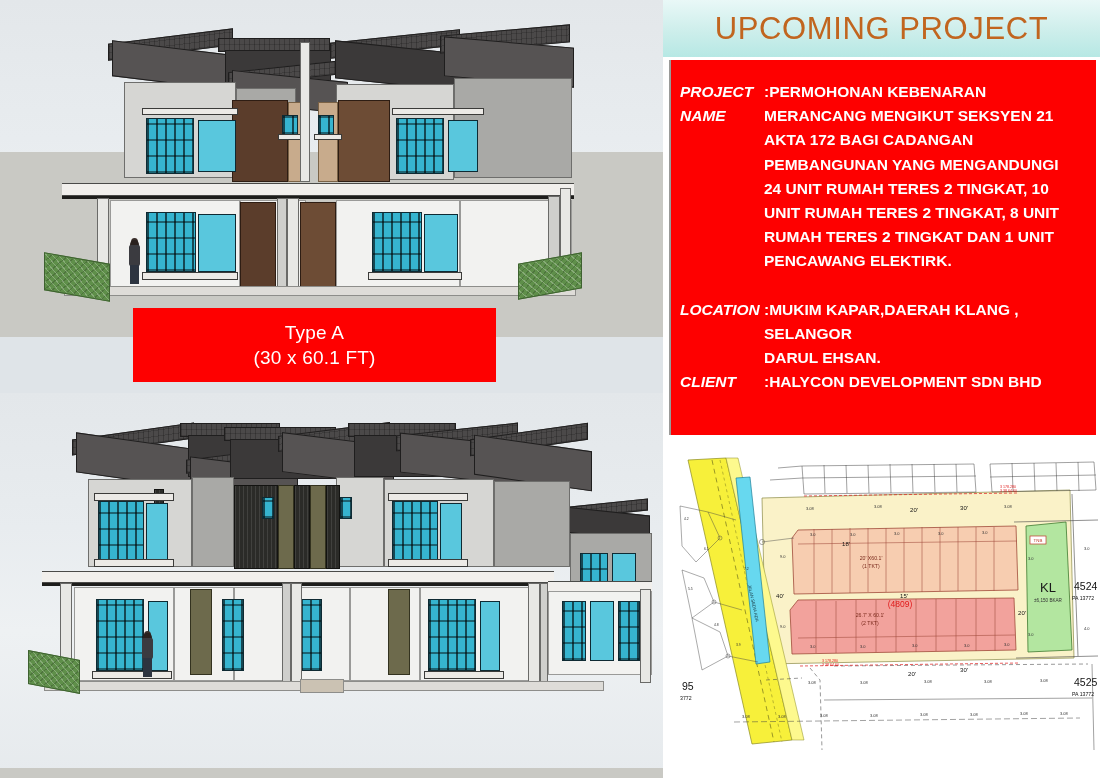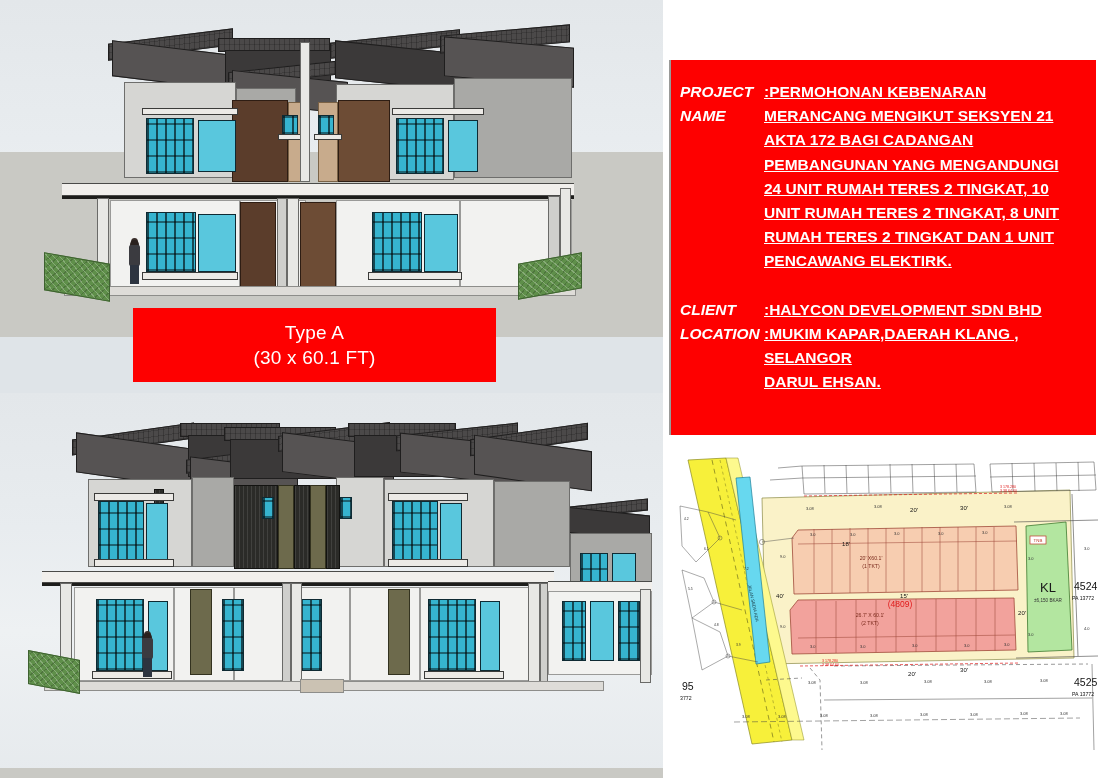--- a/index.html
+++ b/index.html
@@ -73,21 +73,21 @@
              background:linear-gradient(180deg,#e9f8f7 0%,#cdeeeb 55%,#b6e8e4 100%);
              display:flex;align-items:center;justify-content:center;}
   .rp-header .title{color:#c1651f;font-size:31px;letter-spacing:.6px;font-weight:400;}
 
   .info-box{position:absolute;left:8px;top:60px;width:1085px;max-width:1085px;}
   .info-box{left:8px;top:60px;width:425px;height:375px;background:#fe0000;
             box-shadow:-2px 0 0 #9a9a98;}
   .info-inner{position:absolute;left:9px;top:20px;right:4px;}
   .info-row{display:flex;color:#ffffff;font-size:15.5px;line-height:24.2px;font-weight:bold;}
   .info-label{width:84px;flex:0 0 84px;white-space:pre;font-style:italic;}
-  .info-val{flex:1;white-space:pre-line;text-decoration:underline;}
+  .info-val{flex:1;white-space:pre-line;}
   .spacer-row{height:24px;}
 
   
   .siteplan{position:absolute;left:11px;top:450px;width:425px;height:318px;background:#ffffff;overflow:hidden;}
   .sp-svg{display:block;}
 </style>
 </head>
 <body>
 
 <div class="page">
@@ -282,45 +282,48 @@
             <div class="body"></div>
             <div class="legs"></div>
         </div>
       </div>
 
     </div>
   </div>
 
   <div class="right-panel">
 
+    <div class="rp-header">
+      <div class="title">UPCOMING PROJECT</div>
+    </div>
 
     <div class="info-box">
       <div class="info-inner">
         <div class="info-row">
           <div class="info-label">PROJECT
 NAME</div>
           <div class="info-val">:PERMOHONAN KEBENARAN
  MERANCANG MENGIKUT SEKSYEN 21
  AKTA 172 BAGI  CADANGAN
  PEMBANGUNAN YANG MENGANDUNGI
  24 UNIT RUMAH TERES 2 TINGKAT, 10
  UNIT RUMAH TERES 2 TINGKAT, 8 UNIT
  RUMAH TERES 2 TINGKAT DAN 1 UNIT
  PENCAWANG ELEKTIRK.</div>
         </div>
         <div class="spacer-row"></div>
         <div class="info-row">
-          <div class="info-label">CLIENT</div>
-          <div class="info-val">:HALYCON DEVELOPMENT SDN BHD</div>
-        </div>
-        <div class="info-row">
           <div class="info-label">LOCATION</div>
           <div class="info-val">:MUKIM KAPAR,DAERAH KLANG ,
  SELANGOR
  DARUL EHSAN.</div>
+        </div>
+        <div class="info-row">
+          <div class="info-label">CLIENT</div>
+          <div class="info-val">:HALYCON DEVELOPMENT SDN BHD</div>
         </div>
       </div>
     </div>
 
     <div class="siteplan">
       <svg class="sp-svg" width="425" height="318" viewBox="0 0 425 318">
         <rect x="0" y="0" width="425" height="318" fill="#ffffff"></rect>
 
         <polygon points="88,48 396,40 400,208 92,214" fill="#faf2c8" stroke="#8a8a45" stroke-width="0.7"></polygon>
 

